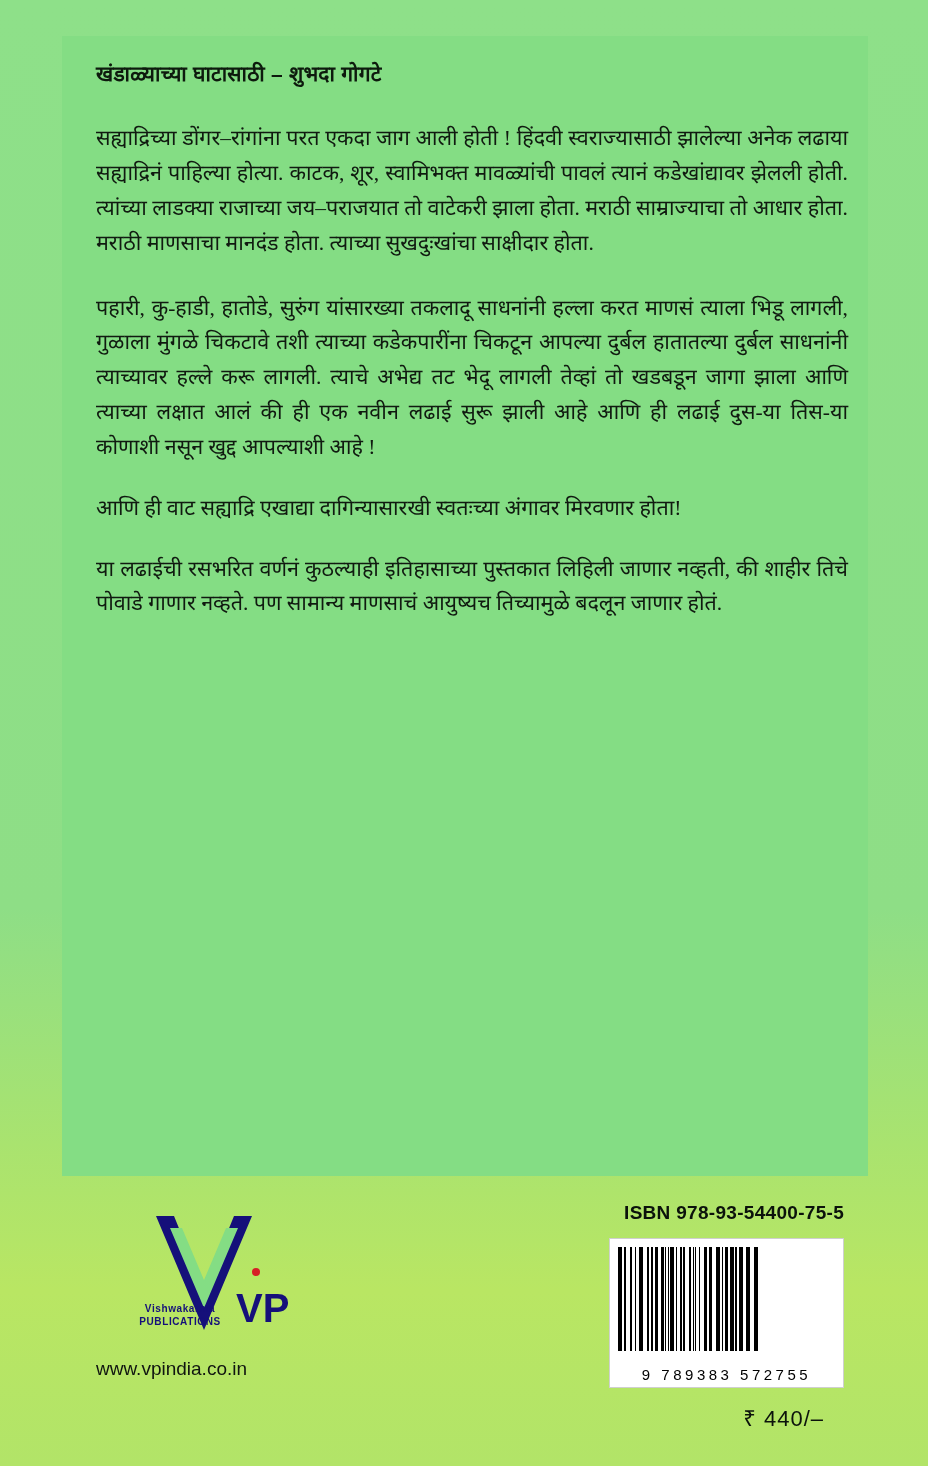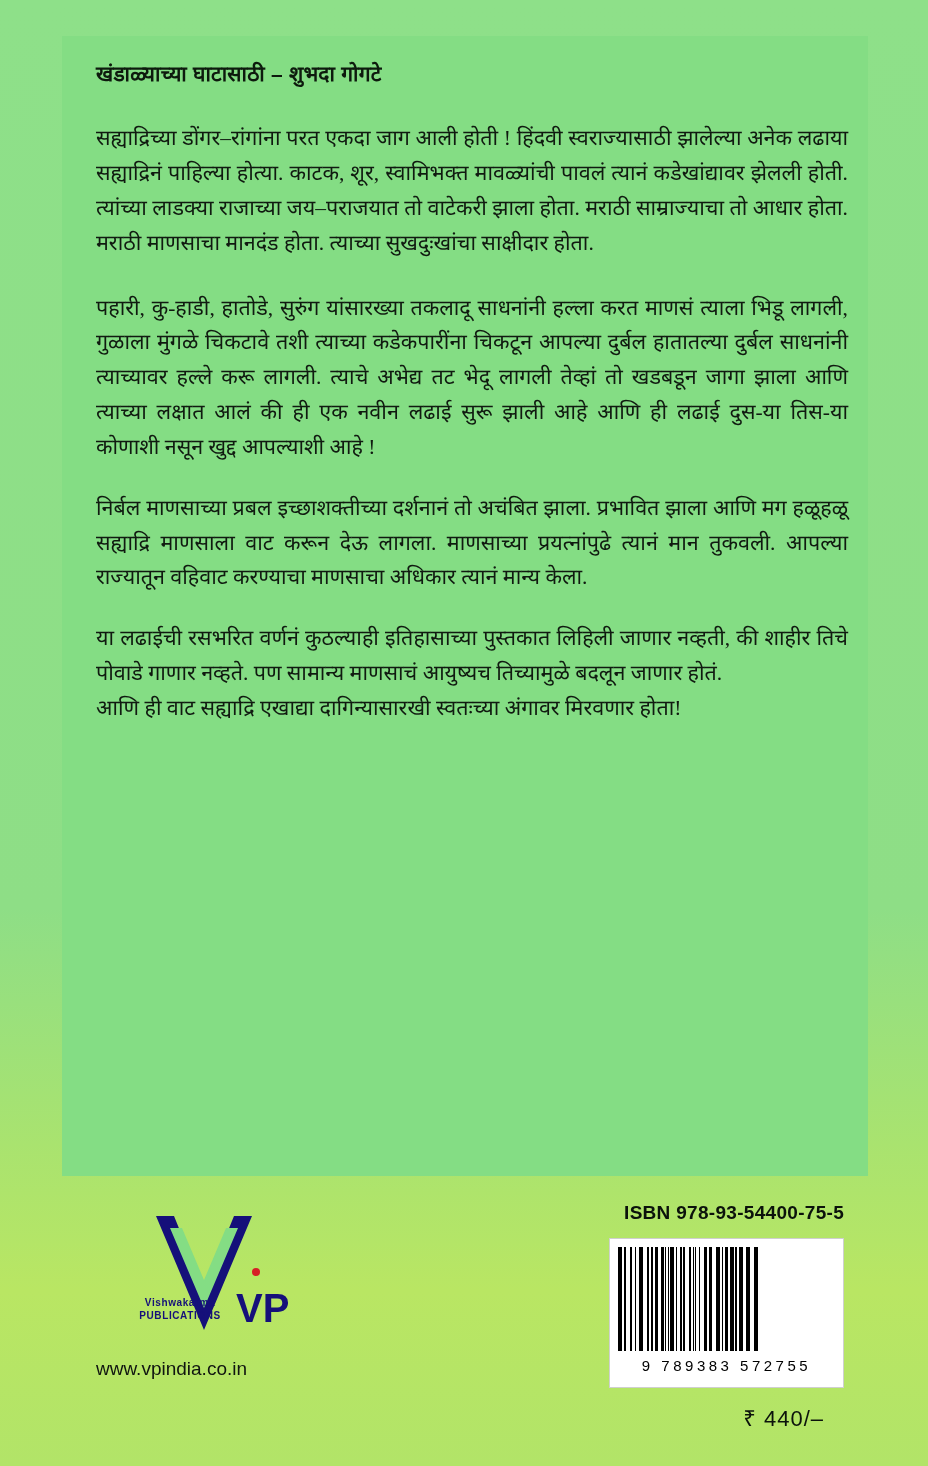--- a/index.html
+++ b/index.html
@@ -94,21 +94,21 @@
   .logo-mark svg { display: block; }
   .logo-caption {
     font-family: "Liberation Sans", sans-serif;
     font-size: 10px;
     font-weight: bold;
     color: #15107a;
     letter-spacing: 0.6px;
     line-height: 1.25;
     position: absolute;
     left: 6px;
-    bottom: 18px;
+    bottom: 12px;
     width: 112px;
     text-align: center;
   }
   .website {
     position: absolute;
     left: 96px;
     top: 178px;
     font-family: "Liberation Sans", sans-serif;
     font-size: 19px;
     color: #101510;
@@ -145,21 +145,21 @@
     display: block;
     background: #000;
     height: 100%;
   }
   .barcode-digits {
     font-family: "Liberation Sans", sans-serif;
     font-size: 15px;
     letter-spacing: 3.5px;
     color: #000;
     text-align: center;
-    margin-top: 6px;
+    margin-top: 15px;
     white-space: nowrap;
   }
   .price {
     position: absolute;
     right: 104px;
     top: 222px;
     font-family: "Liberation Sans", sans-serif;
     font-size: 22px;
     color: #0b120b;
     letter-spacing: 1px;
@@ -170,23 +170,22 @@
 
 <div class="page">
 
   <div class="inner-panel"></div>
 
   <div class="content">
     <h1 class="book-title">खंडाळ्याच्या घाटासाठी – शुभदा गोगटे</h1>
 
     <p class="para first">सह्याद्रिच्या डोंगर–रांगांना परत एकदा जाग आली होती ! हिंदवी स्वराज्यासाठी झालेल्या अनेक लढाया सह्याद्रिनं पाहिल्या होत्या. काटक, शूर, स्वामिभक्त मावळ्यांची पावलं त्यानं कडेखांद्यावर झेलली होती. त्यांच्या लाडक्या राजाच्या जय–पराजयात तो वाटेकरी झाला होता. मराठी साम्राज्याचा तो आधार होता. मराठी माणसाचा मानदंड होता. त्याच्या सुखदुःखांचा साक्षीदार होता.</p>
     <p class="para">पहारी, कु-हाडी, हातोडे, सुरुंग यांसारख्या तकलादू साधनांनी हल्ला करत माणसं त्याला भिडू लागली, गुळाला मुंगळे चिकटावे तशी त्याच्या कडेकपारींना चिकटून आपल्या दुर्बल हातातल्या दुर्बल साधनांनी त्याच्यावर हल्ले करू लागली. त्याचे अभेद्य तट भेदू लागली तेव्हां तो खडबडून जागा झाला आणि त्याच्या लक्षात आलं की ही एक नवीन लढाई सुरू झाली आहे आणि ही लढाई दुस-या तिस-या कोणाशी नसून खुद्द आपल्याशी आहे !</p>
-    <p class="para">निर्बल माणसाच्या प्रबल इच्छाशक्तीच्या दर्शनानं तो अचंबित झाला. प्रभावित झाला आणि मग हळूहळू सह्याद्रि माणसाला वाट करून देऊ लागला. माणसाच्या प्रयत्नांपुढे त्यानं मान तुकवली. आपल्या राज्यातून वहिवाट करण्याचा माणसाचा अधिकार त्यानं मान्य केला.</p>
+    <p class="para">आणि ही वाट सह्याद्रि एखाद्या दागिन्यासारखी स्वतःच्या अंगावर मिरवणार होता!</p>
     <p class="para tight">या लढाईची रसभरित वर्णनं कुठल्याही इतिहासाच्या पुस्तकात लिहिली जाणार नव्हती, की शाहीर तिचे पोवाडे गाणार नव्हते. पण सामान्य माणसाचं आयुष्यच तिच्यामुळे बदलून जाणार होतं.</p>
-    <p class="para">आणि ही वाट सह्याद्रि एखाद्या दागिन्यासारखी स्वतःच्या अंगावर मिरवणार होता!</p>
 
   </div>
 
   <div class="bottom">
 
     <div class="logo-block">
       <div class="logo-mark">
         <svg width="170" height="130" viewBox="0 0 170 130" xmlns="http://www.w3.org/2000/svg">
           <path d="M38 6 L86 120 L134 6 L116 6 L86 80 L56 6 Z" fill="#15107a"></path>
           <path d="M52 18 L86 98 L120 18 L108 18 L86 70 L64 18 Z" fill="#84dd84"></path>

